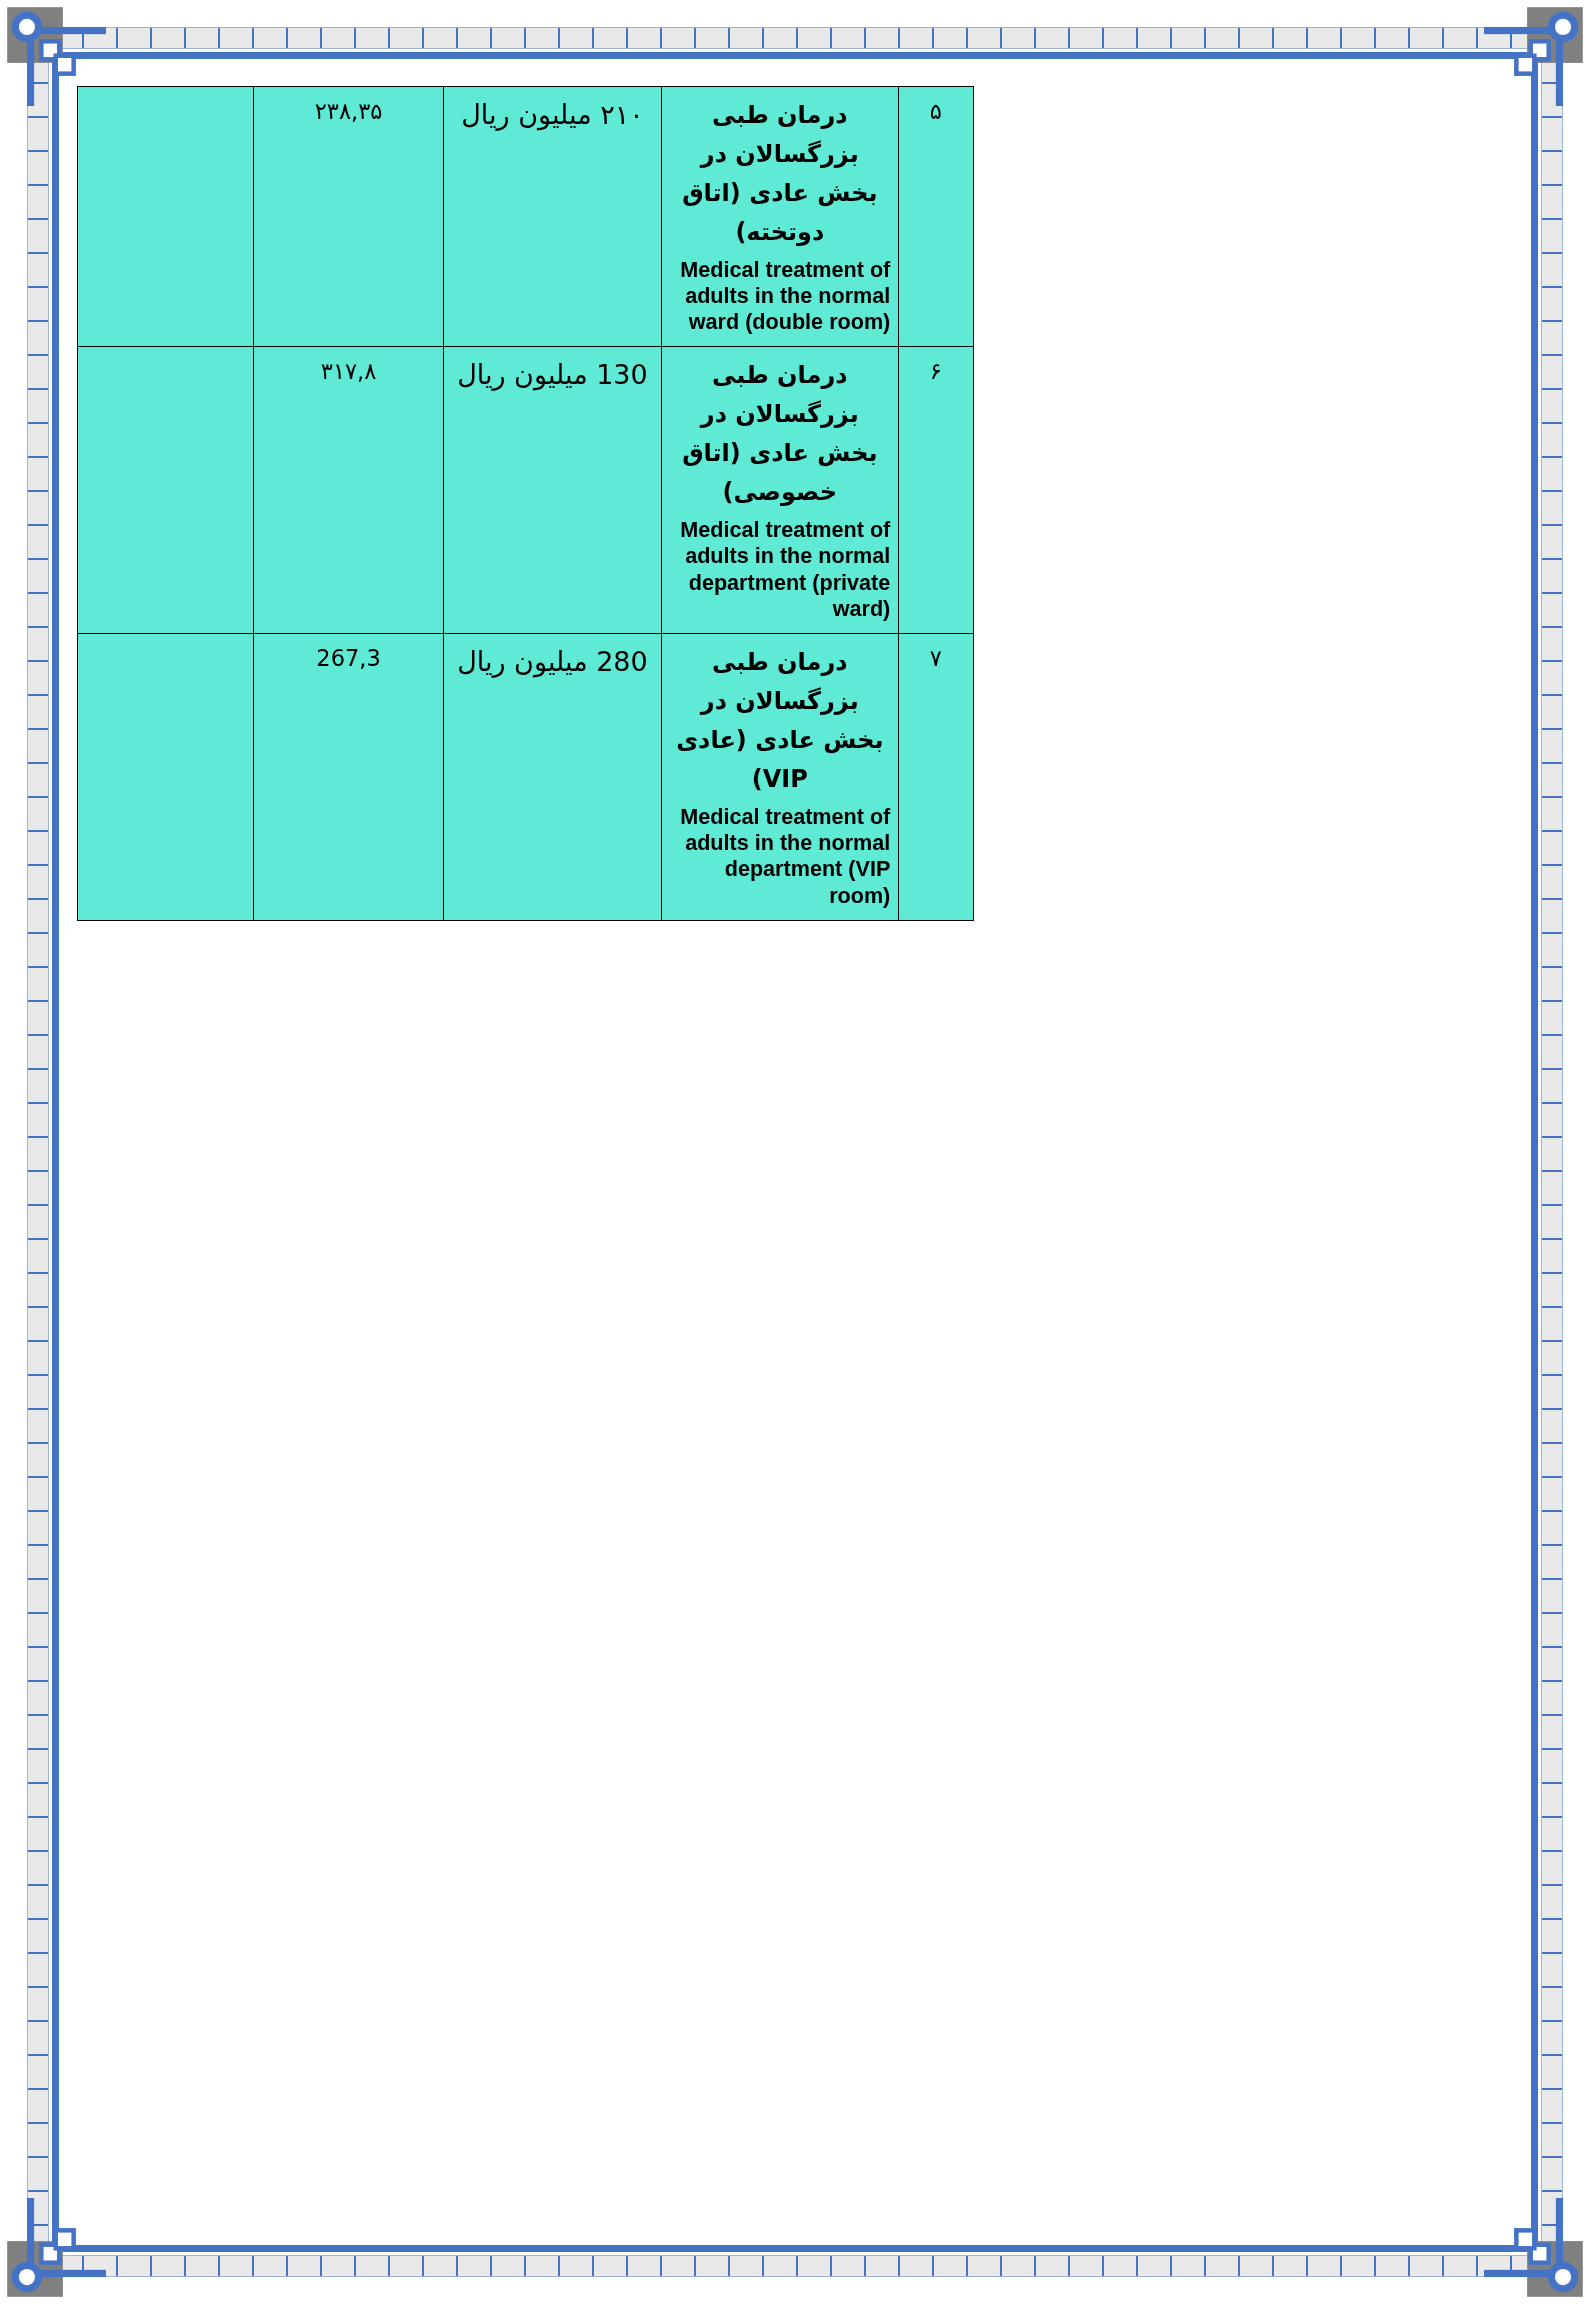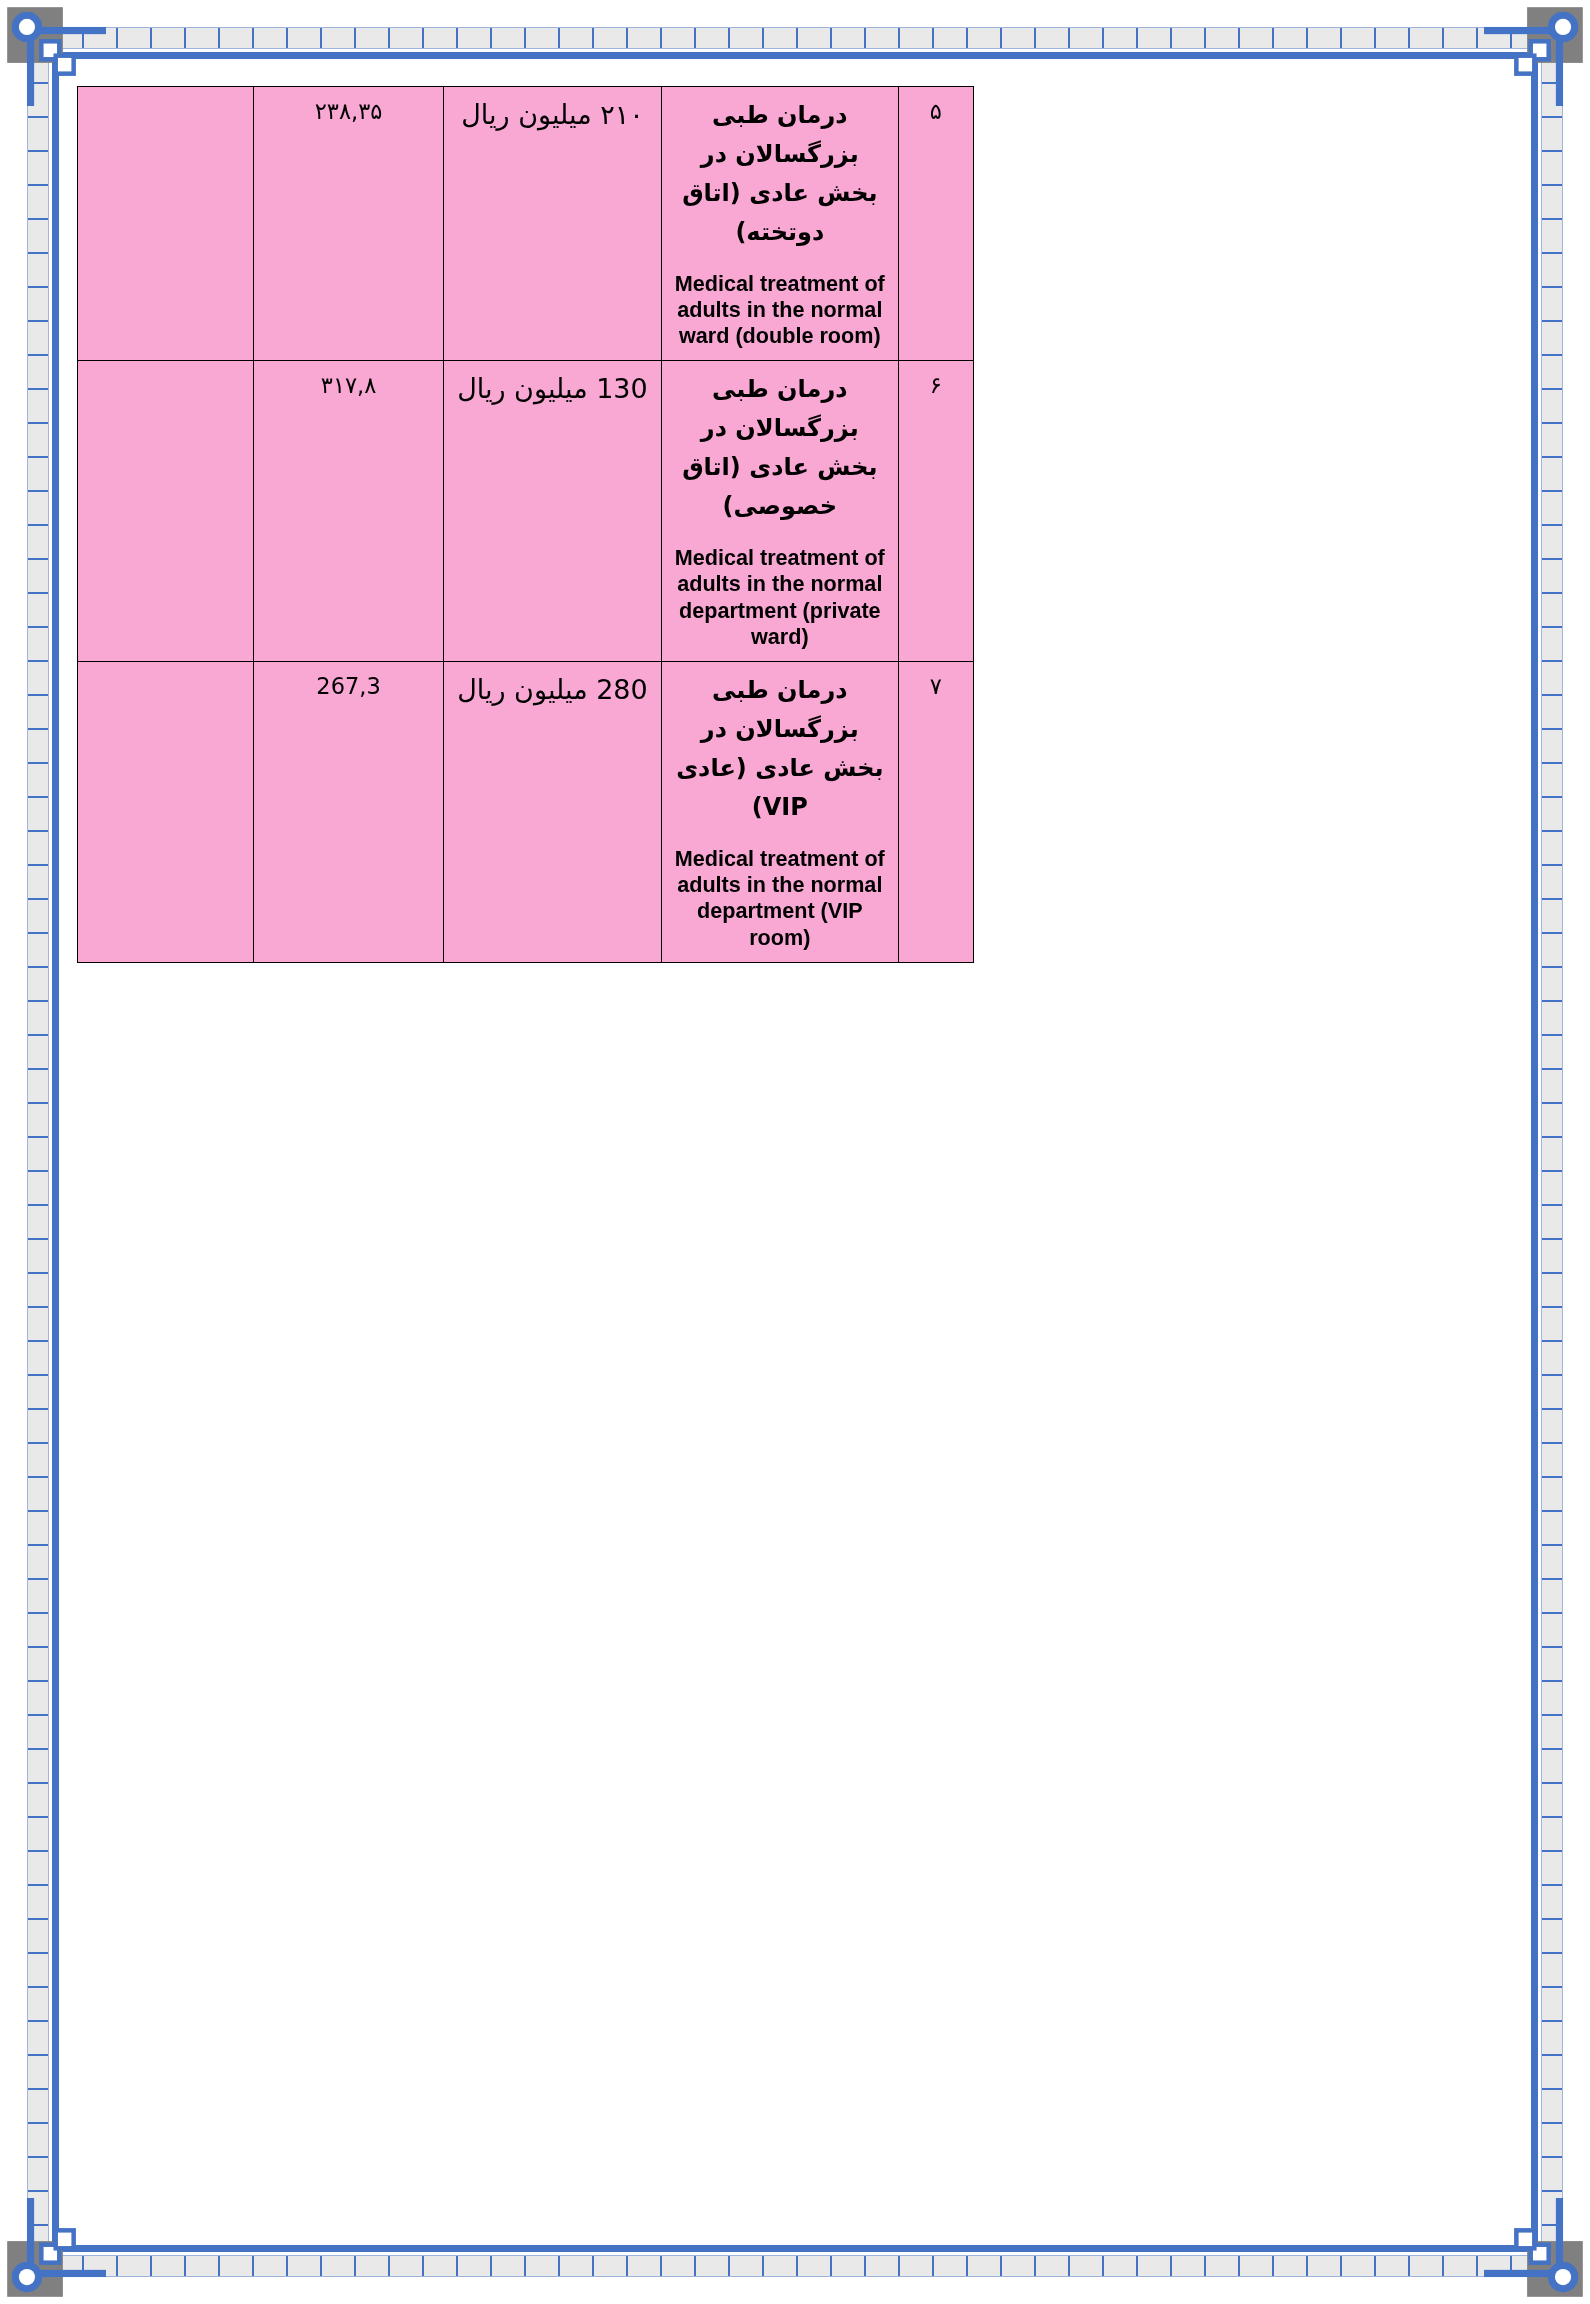--- a/index.html
+++ b/index.html
@@ -81,21 +81,21 @@
     left: 77px;
     width: 818px;
     border-collapse: collapse;
     table-layout: fixed;
     direction: rtl;
   }
   .price-table td {
     border: 0.9px solid #000000;
     vertical-align: top;
     padding: 9px 7.2px 10.8px 7.2px;
-    background: #f9a8d4;
+    background: #5eead4;
   }
   .price-table tr > td:first-child { border-top-width: 1.8px; }
   .price-table tr:first-child td   { border-top-width: 1.8px; }
   .price-table tr:last-child td    { border-bottom-width: 1.8px; }
 
   .col-rownum  { width: 60px;  text-align: center; }
   .col-desc    { width: 221px; text-align: center; }
   .col-rial    { width: 203px; text-align: center; }
   .col-amount  { width: 174px; text-align: center; }
   .col-blank   { width: 161px; }
@@ -116,23 +116,23 @@
     text-align: center;
     display: block;
   }
   .desc-en {
     font-family: "Liberation Sans", "DejaVu Sans", sans-serif;
     font-size: 21.6px;
     font-weight: 700;
     line-height: 1.22;
     color: #000;
     direction: ltr;
-    text-align: center;
+    text-align: right;
     display: block;
-    margin-top: 19px;
+    margin-top: 5px;
   }
   .rial {
     font-family: "DejaVu Sans", "Liberation Sans", sans-serif;
     font-size: 27px;
     line-height: 1.4;
     color: #000;
     direction: rtl;
   }
   .amount {
     font-family: "DejaVu Sans", "Liberation Sans", sans-serif;

